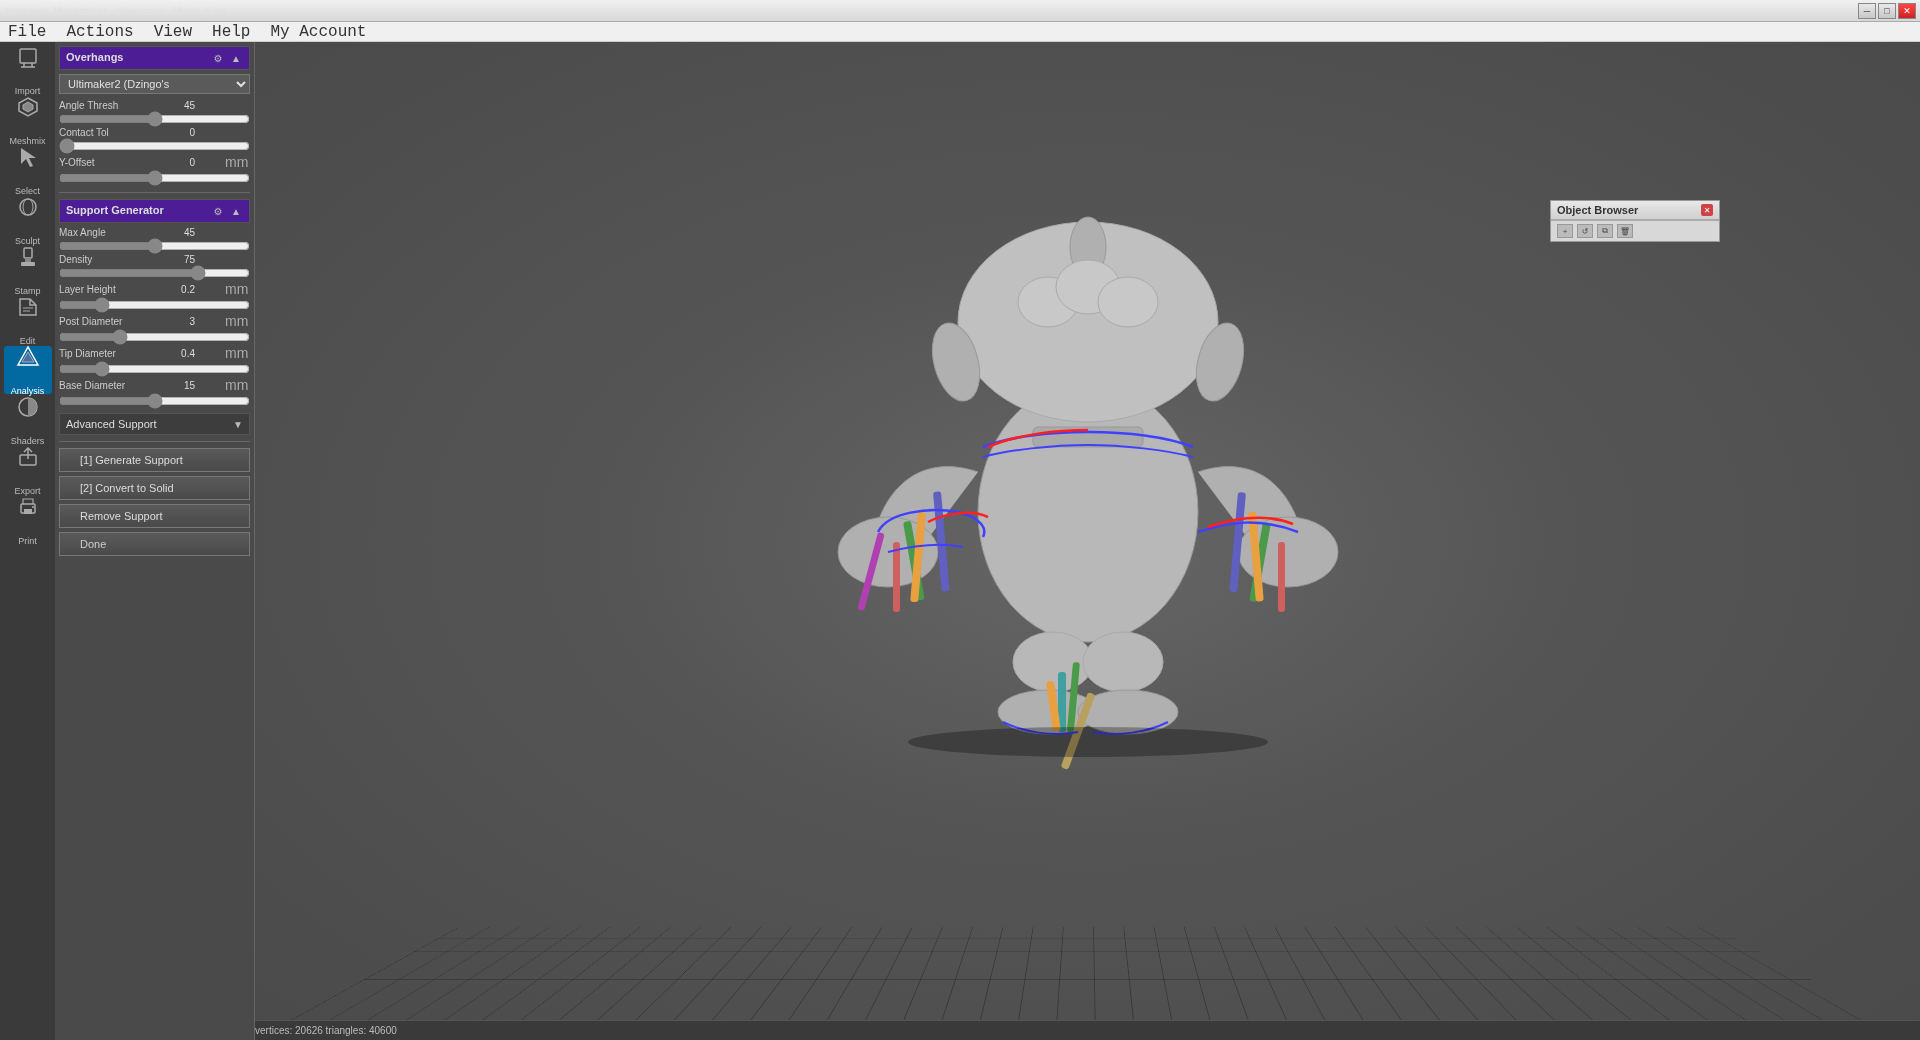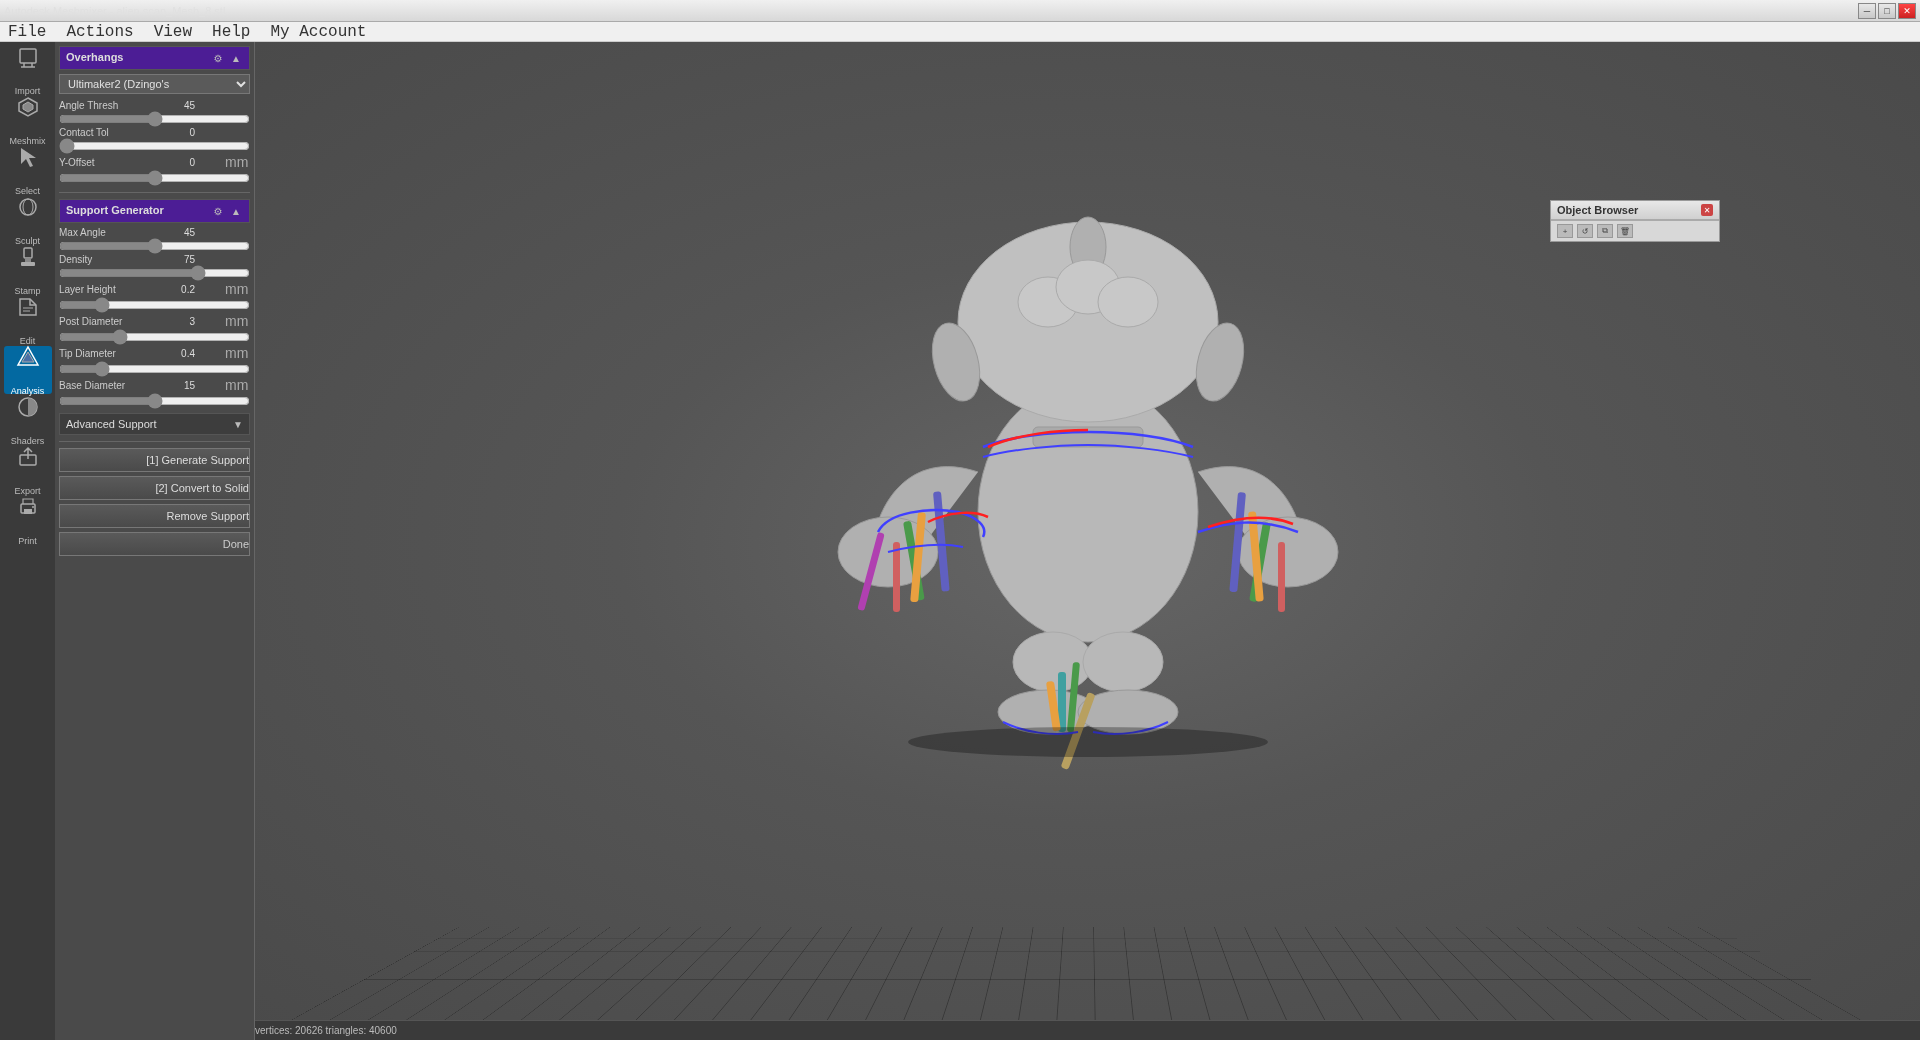--- a/index.html
+++ b/index.html
@@ -204,28 +204,28 @@
     
     .panel-divider {
       height: 1px;
       background: #666;
       margin: 6px 0;
     }
 
     
     .panel-button {
       width: 100%;
-      padding: 5px 0;
+      padding: 5px 20px;
       margin-bottom: 4px;
       background: linear-gradient(to bottom, #5a5a5a, #4a4a4a);
       border: 1px solid #777;
       color: #ddd;
       font-size: 11px;
       cursor: pointer;
-      text-align: right;
+      text-align: left;
     }
     .panel-button.done {
       background: linear-gradient(to bottom, #5a5a5a, #4a4a4a);
       color: #ccc;
     }
 
     
     .advanced-header {
       display: flex;
       align-items: center;

